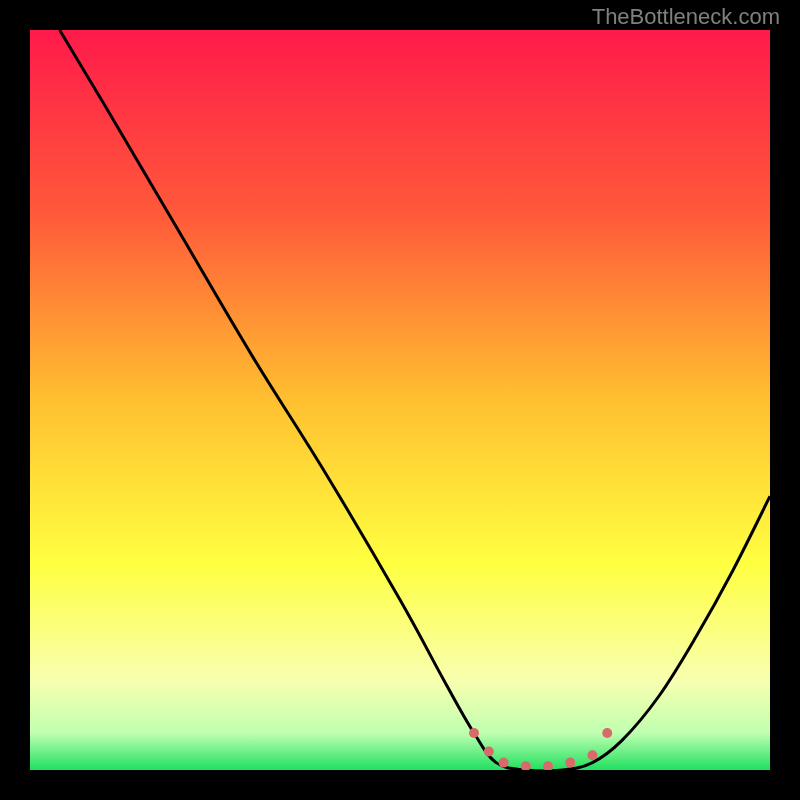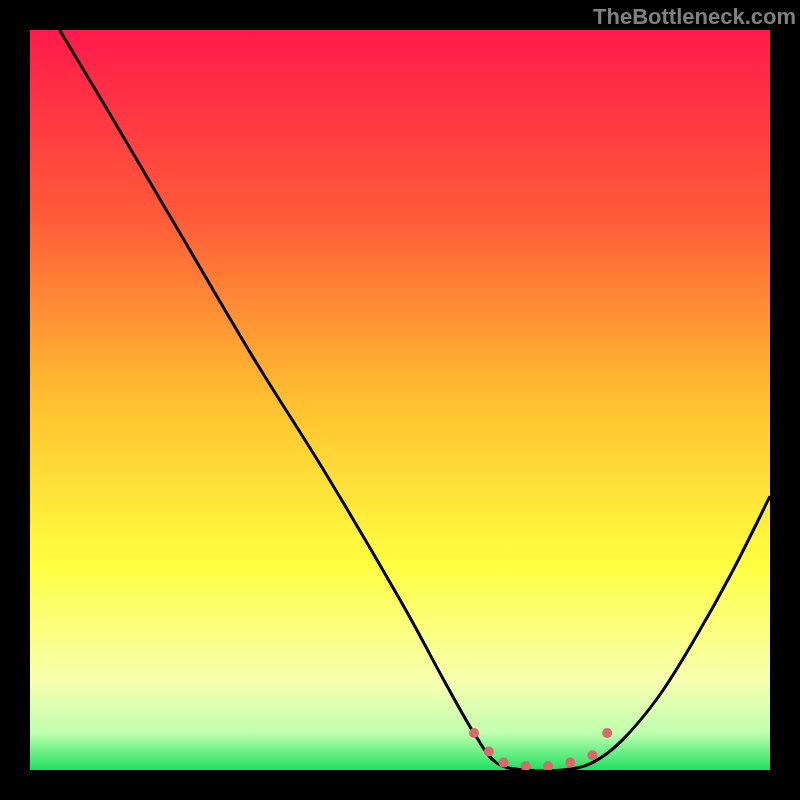--- a/index.html
+++ b/index.html
@@ -1,24 +1,24 @@
 <!DOCTYPE html>
 <html><head>
 <meta charset="utf-8">
 <style>
   * { margin: 0; padding: 0; box-sizing: border-box; }
   body { width: 800px; height: 800px; background: #000; position: relative; overflow: hidden; }
   .watermark {
     position: absolute;
     top: 4px;
-    right: 4px;
+    right: 20px;
     color: #808080;
     font-family: Arial, sans-serif;
     font-size: 22px;
-    font-weight: bold;
+    font-weight: normal;
     z-index: 10;
   }
   .plot-area {
     position: absolute;
     left: 30px;
     top: 30px;
     width: 740px;
     height: 740px;
     overflow: hidden;
   }

